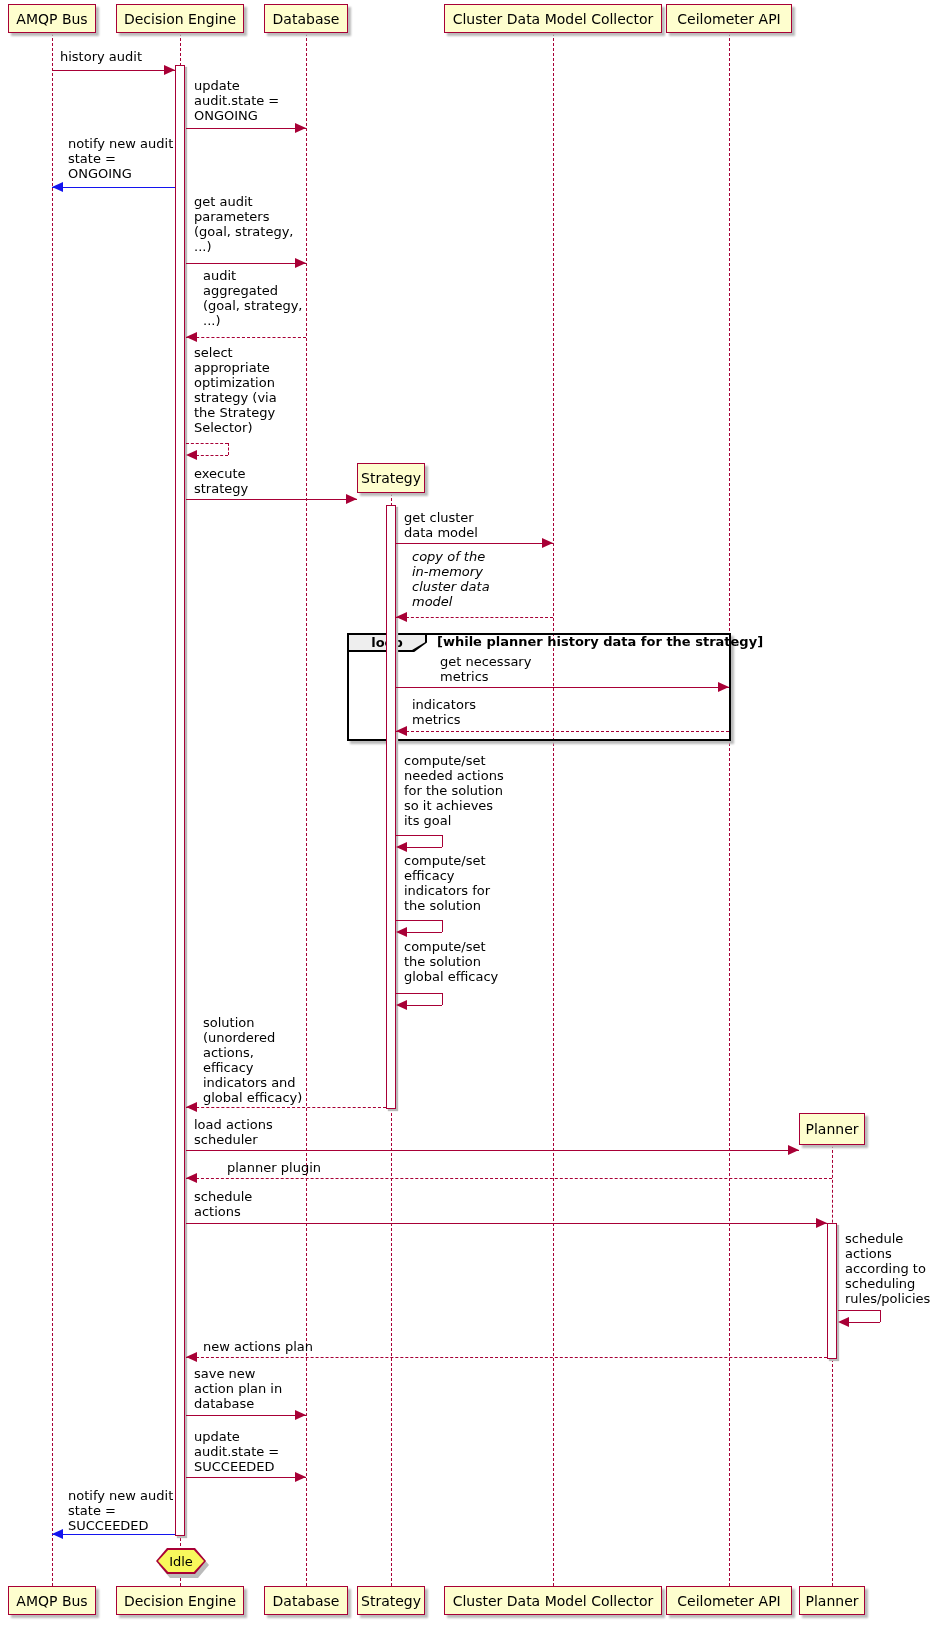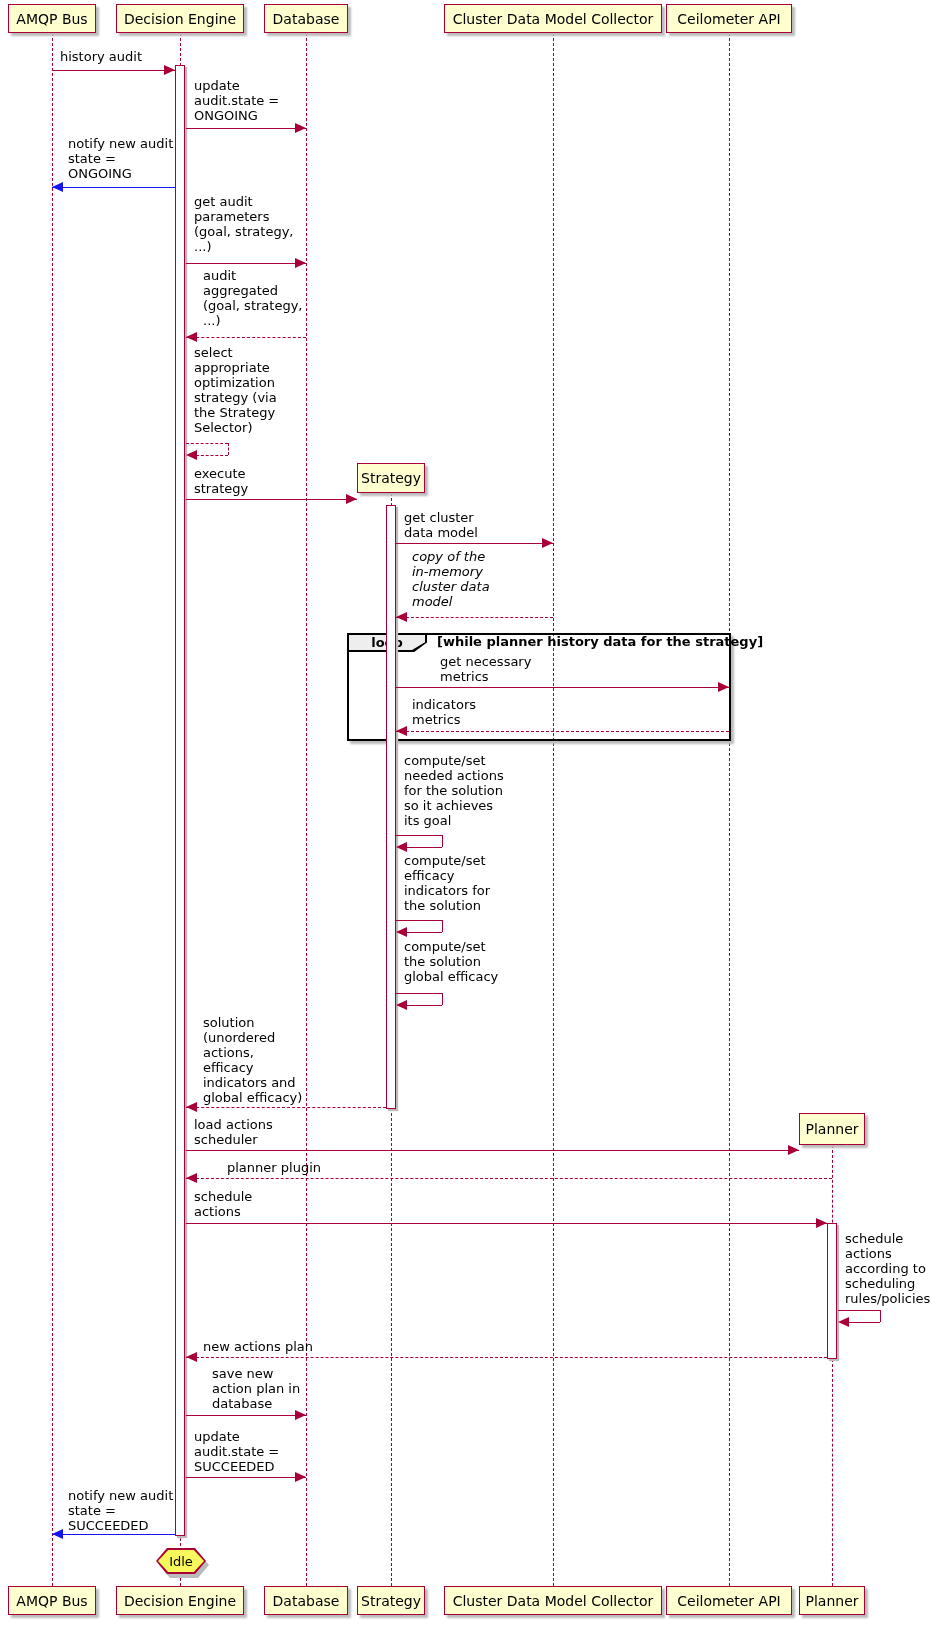--- a/index.html
+++ b/index.html
@@ -152,21 +152,21 @@
     <div class="mlabel" style="left: 845px; top: 1231px;">schedule
 actions
 according to
 scheduling
 rules/policies</div>
     <div class="mline" style="left: 186px; top: 1357px; width: 641px; border-top: 1px dashed rgb(168, 0, 54);"></div>
     <div class="arrowhead" style="top: 1352px; left: 186px; border-right: 11px solid rgb(168, 0, 54);"></div>
     <div class="mlabel" style="left: 203px; top: 1339px;">new actions plan</div>
     <div class="mline" style="left: 186px; top: 1415px; width: 120px; border-top: 1.4px solid rgb(168, 0, 54);"></div>
     <div class="arrowhead" style="top: 1410px; left: 295px; border-left: 11px solid rgb(168, 0, 54);"></div>
-    <div class="mlabel" style="left: 212px; top: 1366px;">save new
+    <div class="mlabel" style="left: 194px; top: 1366px;">save new
 action plan in
 database</div>
     <div class="mline" style="left: 186px; top: 1477px; width: 120px; border-top: 1.4px solid rgb(168, 0, 54);"></div>
     <div class="arrowhead" style="top: 1472px; left: 295px; border-left: 11px solid rgb(168, 0, 54);"></div>
     <div class="mlabel" style="left: 194px; top: 1429px;">update
 audit.state =
 SUCCEEDED</div>
     <div class="mline" style="left: 52px; top: 1534px; width: 123px; border-top: 1.4px solid rgb(20, 20, 238);"></div>
     <div class="arrowhead" style="top: 1529px; left: 52px; border-right: 11px solid rgb(20, 20, 238);"></div>
     <div class="mlabel" style="left: 68px; top: 1488px;">notify new audit

